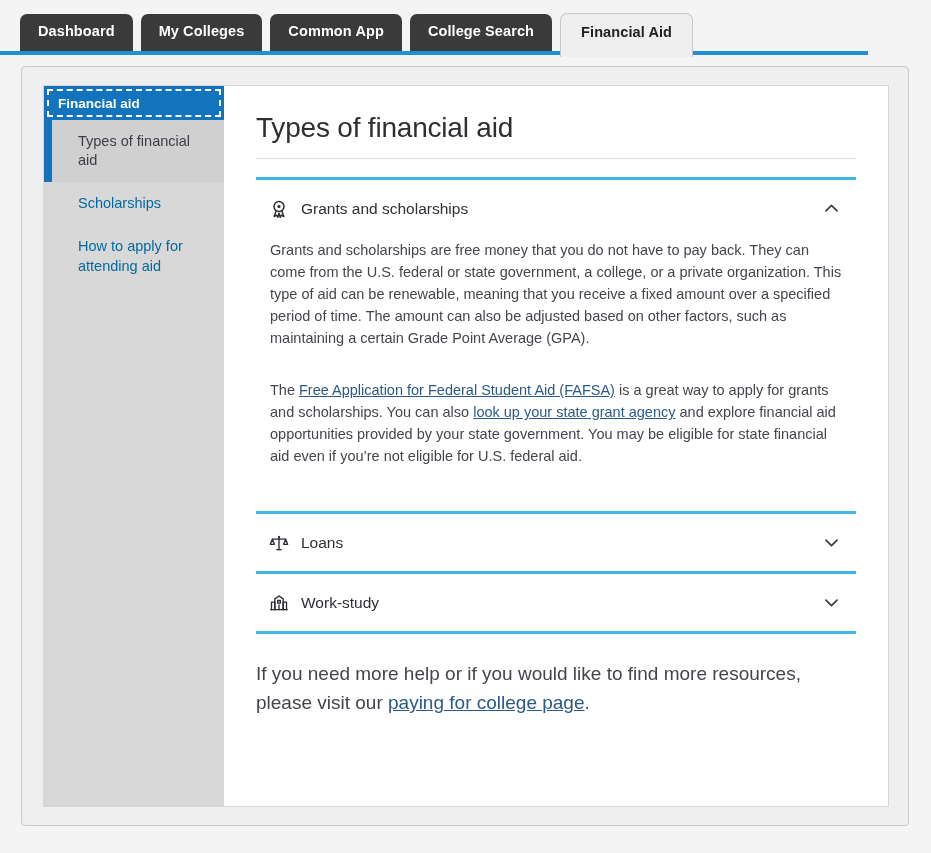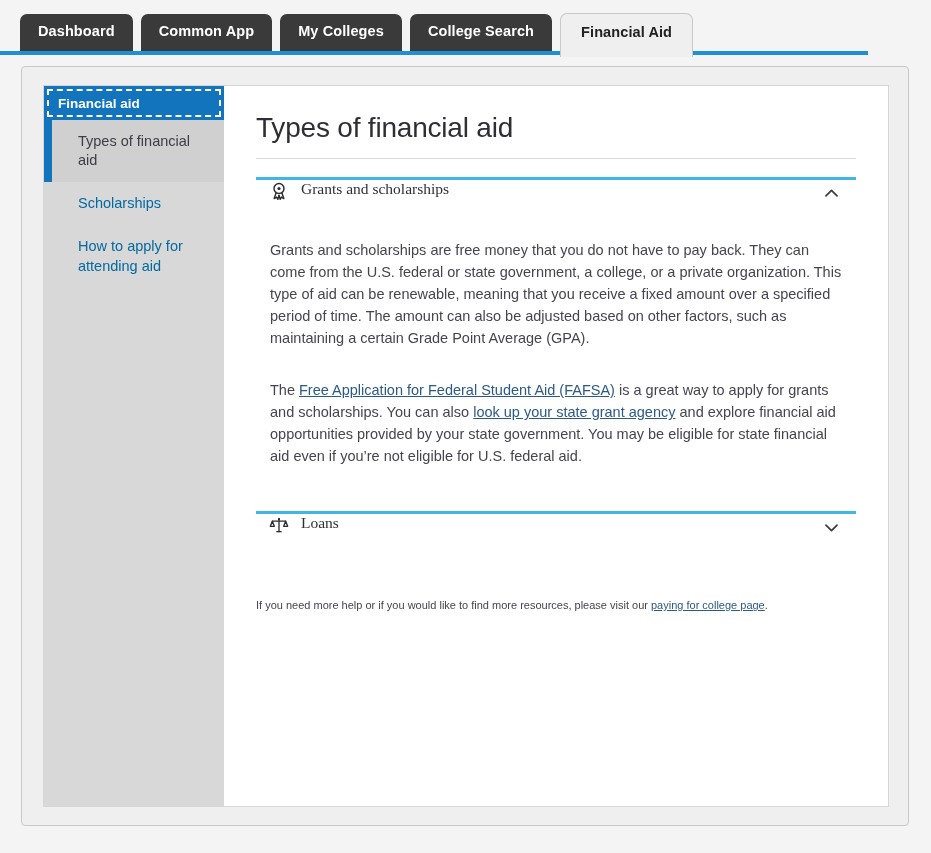--- a/index.html
+++ b/index.html
@@ -165,24 +165,24 @@
     color: #2b5a86;
     text-decoration: underline;
   }
 
   
   .accordion { margin: 0; }
   .acc-item { border-top: 3px solid #41b6e6; }
   .acc-item.last { border-bottom: 3px solid #41b6e6; }
   .acc-header {
     display: flex;
+    align-items: center;
     height: 57px;
     padding: 0 4px 0 12px;
     cursor: pointer;
-    font-family: Liberation Serif, serif;
   }
   .acc-icon {
     width: 22px; height: 22px;
     flex: 0 0 22px;
     margin-right: 11px;
     display: flex; align-items: center; justify-content: center;
     color: #2b2b30;
   }
   .acc-title {
     font-size: 15.5px;
@@ -200,36 +200,36 @@
   }
   .acc-body p {
     font-size: 14.5px;
     line-height: 1.52;
     color: #45454d;
     margin: 0 0 30px 0;
   }
   .acc-body p.last-p { margin-bottom: 34px; }
 
   .footer-note {
-    font-size: 11px;
+    font-size: 19px;
     line-height: 1.52;
     color: #45454d;
     margin: 26px 0 0 0;
     padding: 0 0 0 0;
   }
 </style>
 </head>
 <body>
 
 <div class="tabbar">
   <div class="tabbar-line"></div>
   <div class="tabs">
     <div class="tab">Dashboard</div>
+    <div class="tab">My Colleges</div>
     <div class="tab">Common App</div>
-    <div class="tab">My Colleges</div>
     <div class="tab">College Search</div>
     <div class="tab active">Financial Aid</div>
   </div>
 </div>
 
 <div class="outer-panel">
   <div class="card">
 
     <div class="sidebar">
       <div class="sidebar-head">
@@ -293,20 +293,40 @@
             </span>
             <span class="acc-title">Loans</span>
             <span class="acc-chevron">
               <svg width="19" height="19" viewBox="0 0 24 24" fill="none" stroke="currentColor" stroke-width="2.1" stroke-linecap="round" stroke-linejoin="round">
                 <polyline points="5 9 12 16 19 9"></polyline>
               </svg>
             </span>
           </div>
         </div>
 
+        <div class="acc-item last">
+          <div class="acc-header">
+            <span class="acc-icon">
+              <svg width="20" height="20" viewBox="0 0 24 24" fill="none" stroke="currentColor" stroke-width="1.6" stroke-linecap="round" stroke-linejoin="round">
+                <path d="M3 20 V11 H7 V20"></path>
+                <path d="M21 20 V11 H17 V20"></path>
+                <path d="M7 20 V7 L12 3.6 L17 7 V20"></path>
+                <rect x="10.4" y="9" width="3.2" height="3.2"></rect>
+                <path d="M12 14.4 V20"></path>
+                <path d="M2 20 H22"></path>
+              </svg>
+            </span>
+            <span class="acc-title">Work-study</span>
+            <span class="acc-chevron">
+              <svg width="19" height="19" viewBox="0 0 24 24" fill="none" stroke="currentColor" stroke-width="2.1" stroke-linecap="round" stroke-linejoin="round">
+                <polyline points="5 9 12 16 19 9"></polyline>
+              </svg>
+            </span>
+          </div>
+        </div>
 
       </div>
 
       <p class="footer-note"><span>If you need more help or if you would like to find more resources, please visit our </span><a class="link" href="#">paying for college page</a><span>.</span></p>
 
     </div>
   </div>
 </div>
 
 </body></html>

